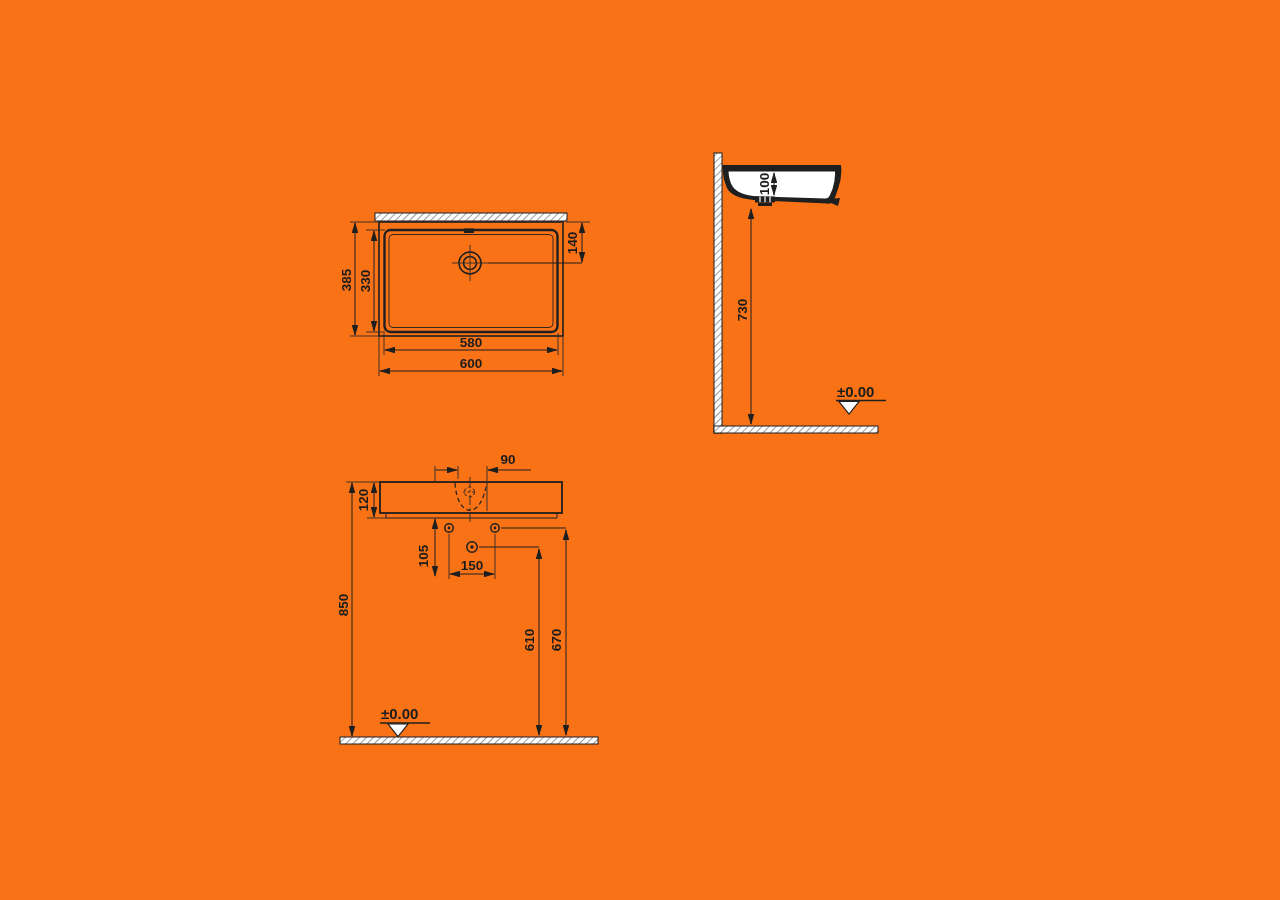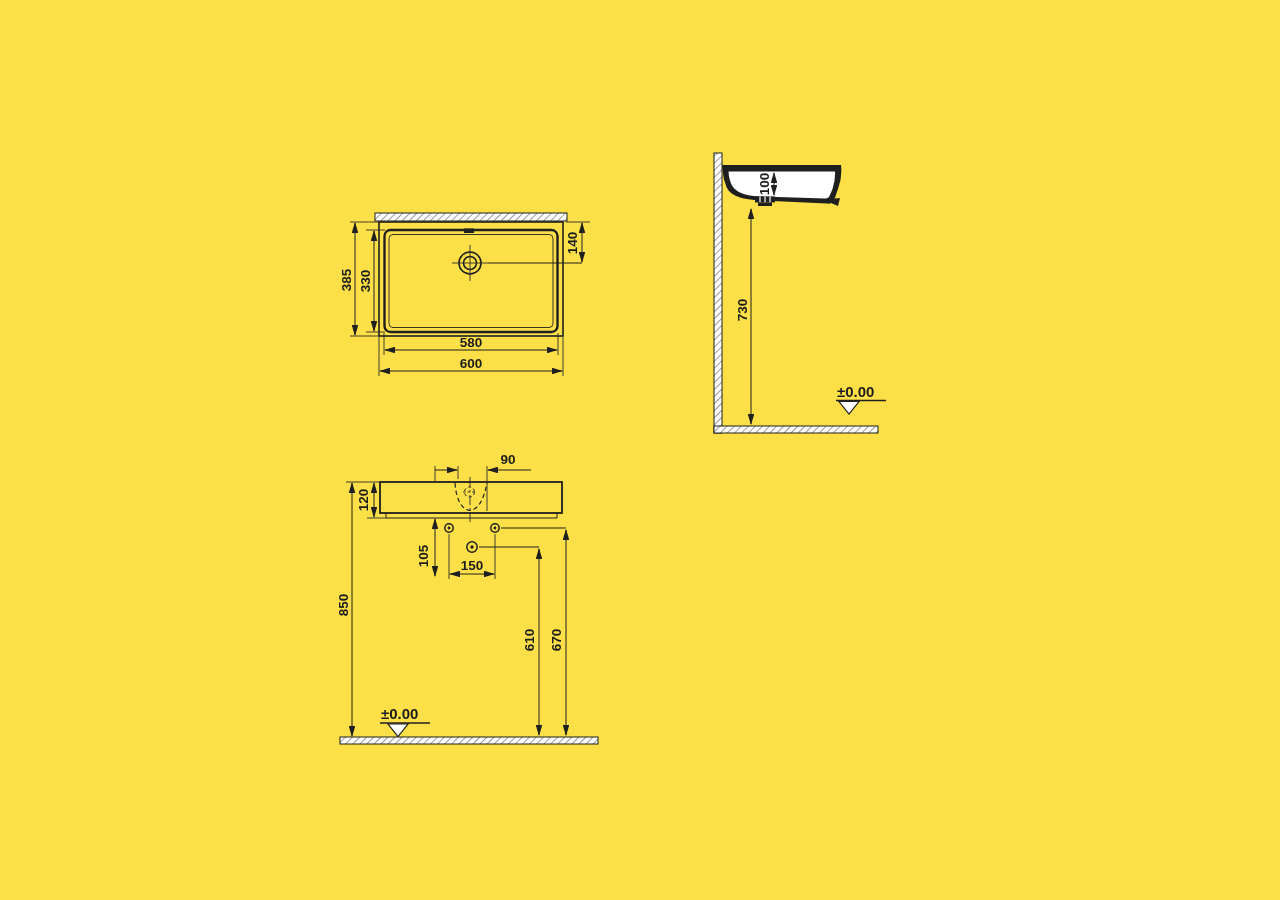--- a/index.html
+++ b/index.html
@@ -1,16 +1,16 @@
 <!DOCTYPE html>
 <html><head>
 <meta charset="utf-8">
 <style>
   html,body{margin:0;padding:0;background:#ffffff;}
-  .stage{position:relative;width:1280px;height:900px;background:#fde047;overflow:hidden;}
+  .stage{position:relative;width:1280px;height:900px;background:#f97316;overflow:hidden;}
   svg text{font-family:"Liberation Sans","DejaVu Sans",sans-serif;font-weight:bold;fill:#1c1c1c;}
   .dim{font-size:13.5px;}
   .lvl{font-size:15px;}
   .thin{stroke:#2a2a2a;stroke-width:0.9;fill:none;}
   .dline{stroke:#1f1f1f;stroke-width:1;fill:none;}
   .edge{stroke:#1f1f1f;fill:none;}
 </style>
 </head>
 <body>
 

